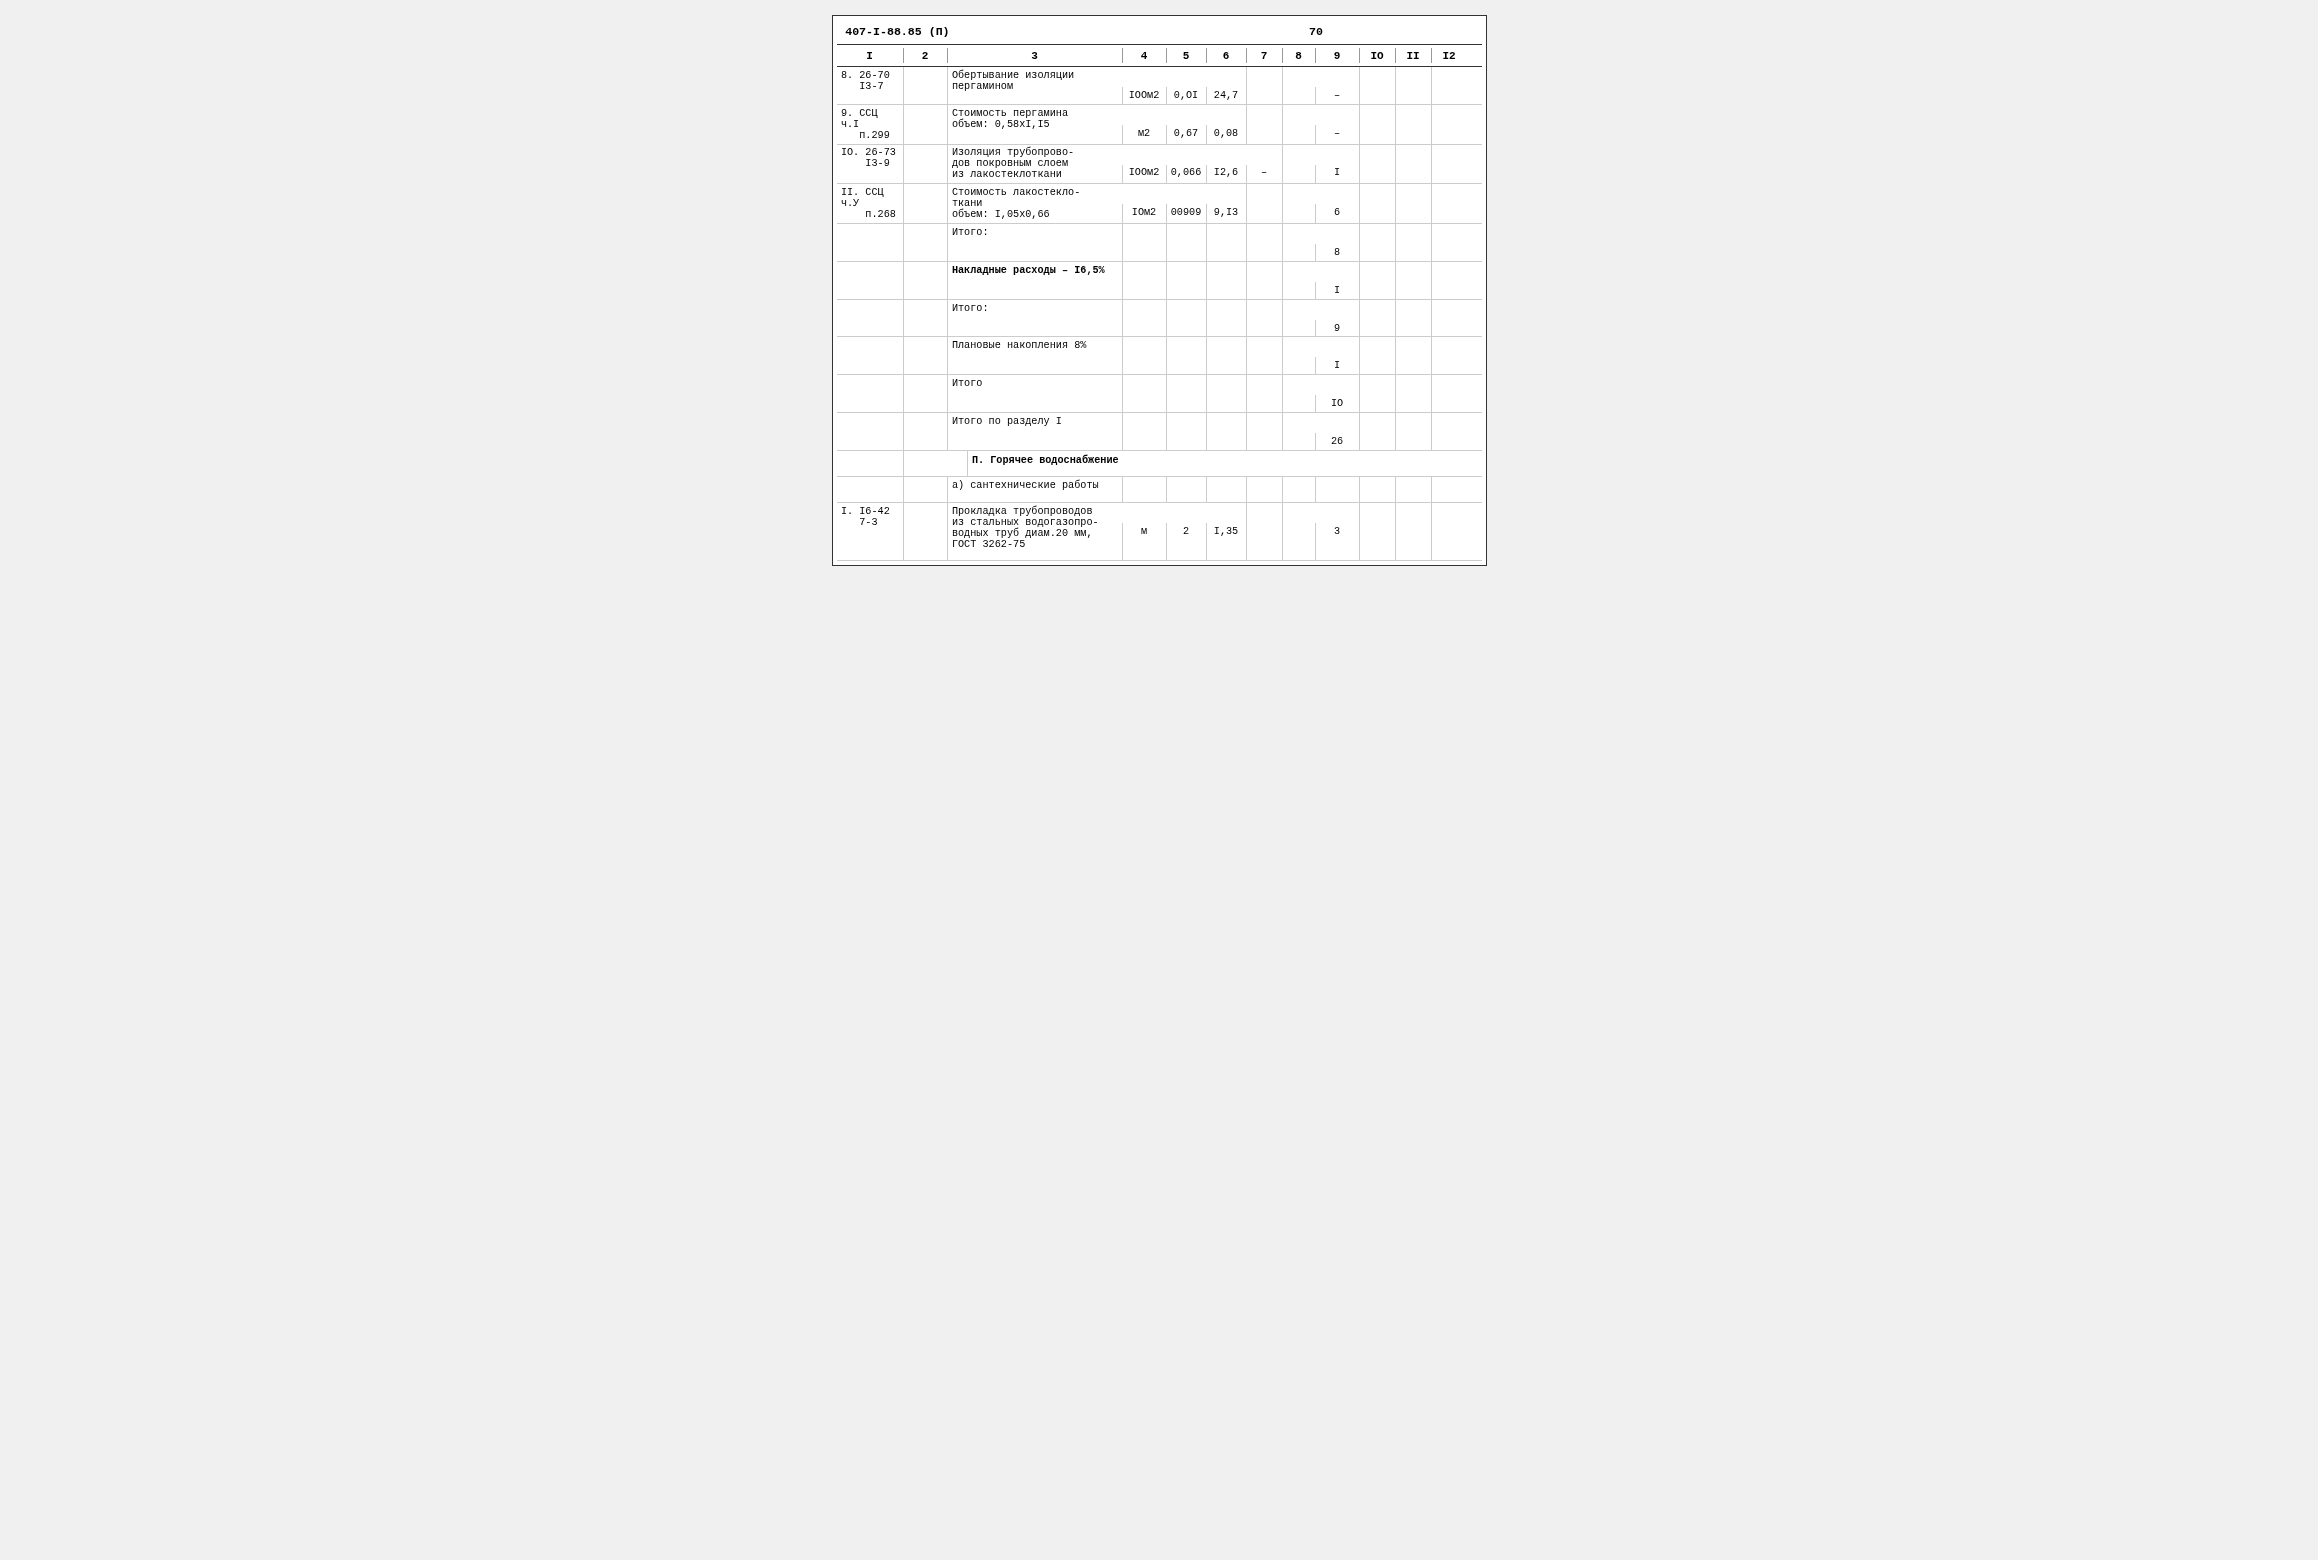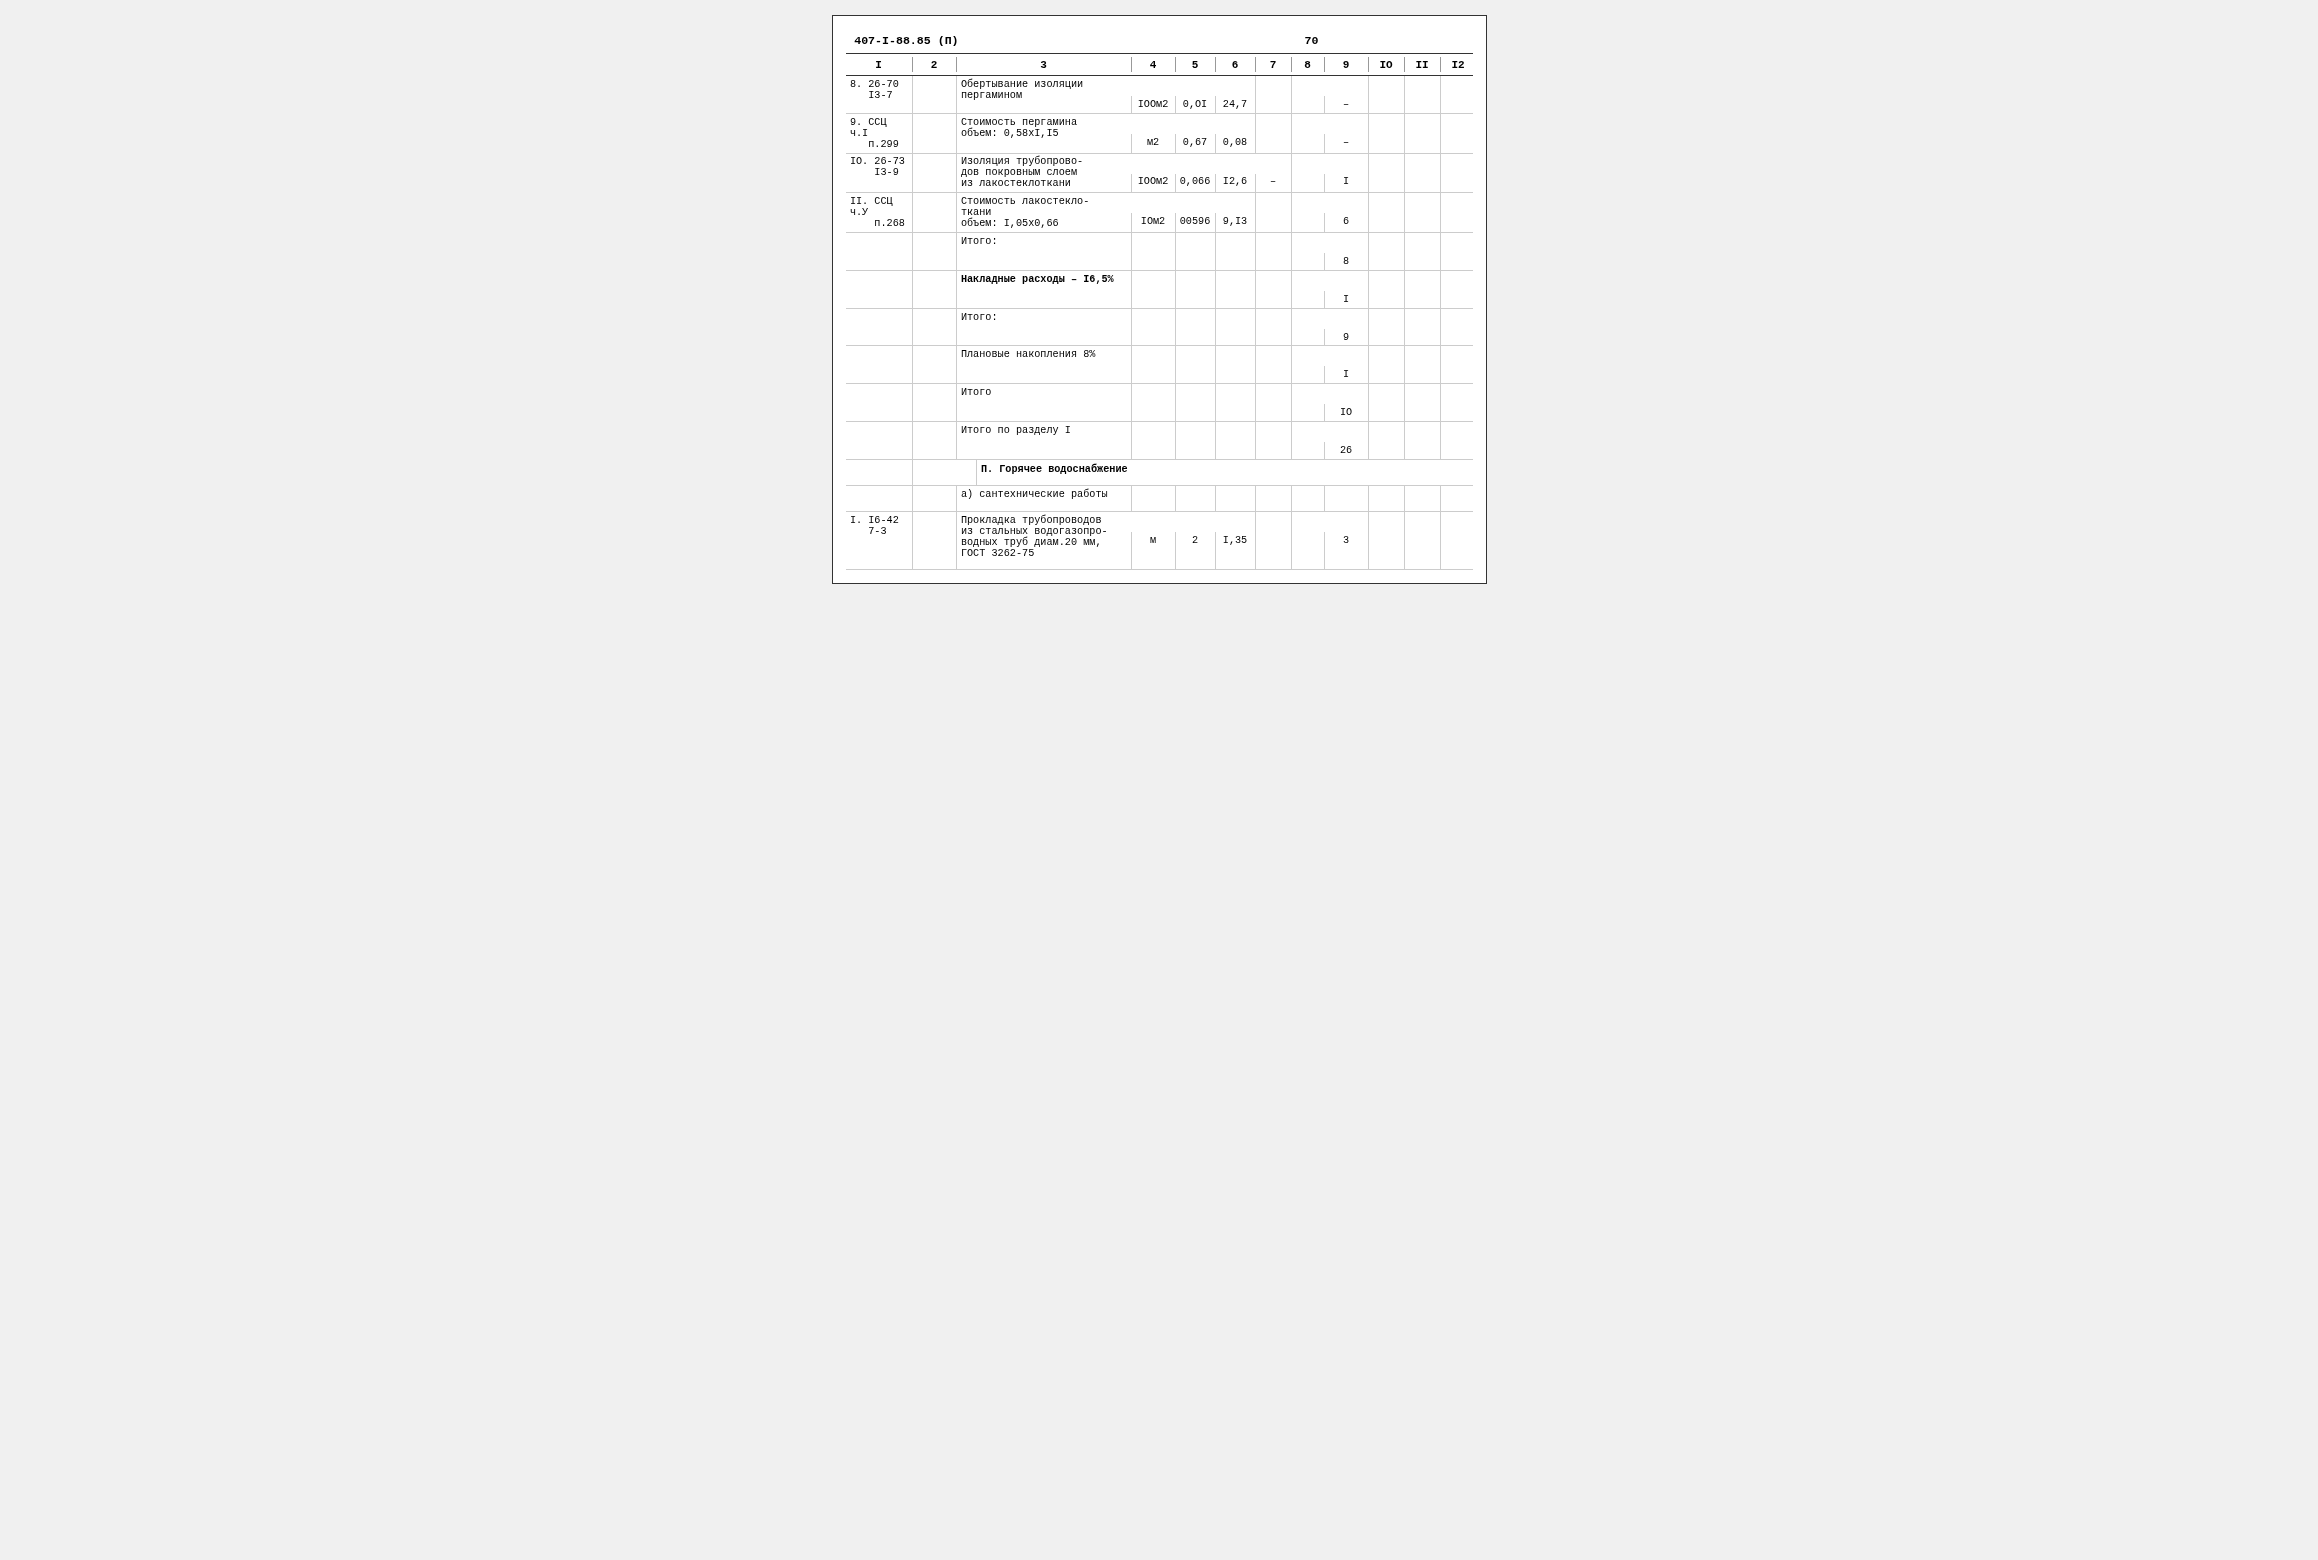--- a/index.html
+++ b/index.html
@@ -9,21 +9,21 @@
       font-size: 11px;
       display: flex;
       justify-content: center;
       align-items: flex-start;
       padding: 14.6px;
     }
     .page {
       background: #fff;
       border: 1.5px solid #333;
       width: 655px;
-      padding: 13px;
+      padding: 4px;
     }
     .header-row {
       display: flex;
       border-bottom: 1.5px solid #333;
       padding: 5.8px 8.7px;
       align-items: center;
     }
     .header-doc {
       flex: 1;
       font-size: 11.6px;
@@ -201,21 +201,21 @@
       <div></div>
       <div>
           <span class="cell-wrap">Стоимость лакостекло-
 ткани
 объем: I,05х0,66</span>
         </div>
       <div class="text-center">
           <span>IOм2</span>
         </div>
       <div class="text-center">
-          <span>00596</span>
+          <span>00909</span>
         </div>
       <div class="text-center">
           <span>9,I3</span>
         </div>
       <div></div>
       <div></div>
       <div class="text-center">
           <span>6</span>
         </div>
       <div></div>

